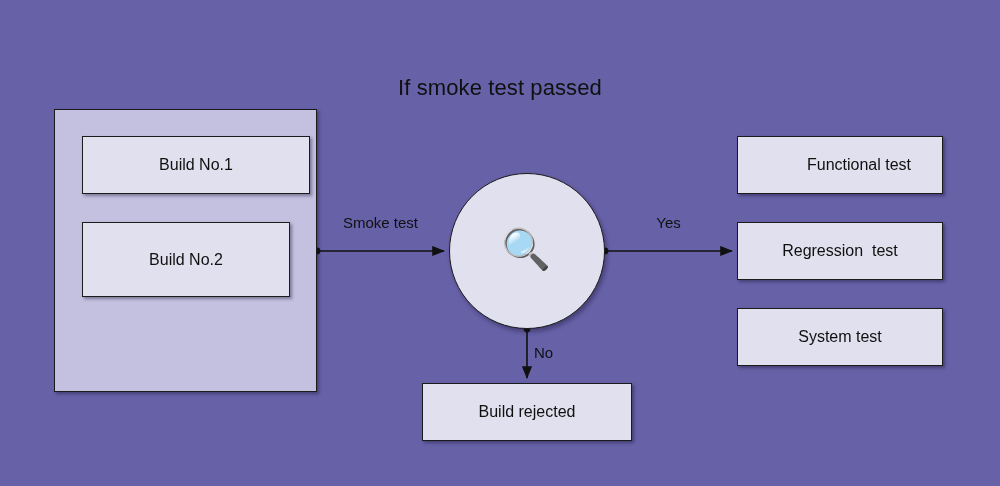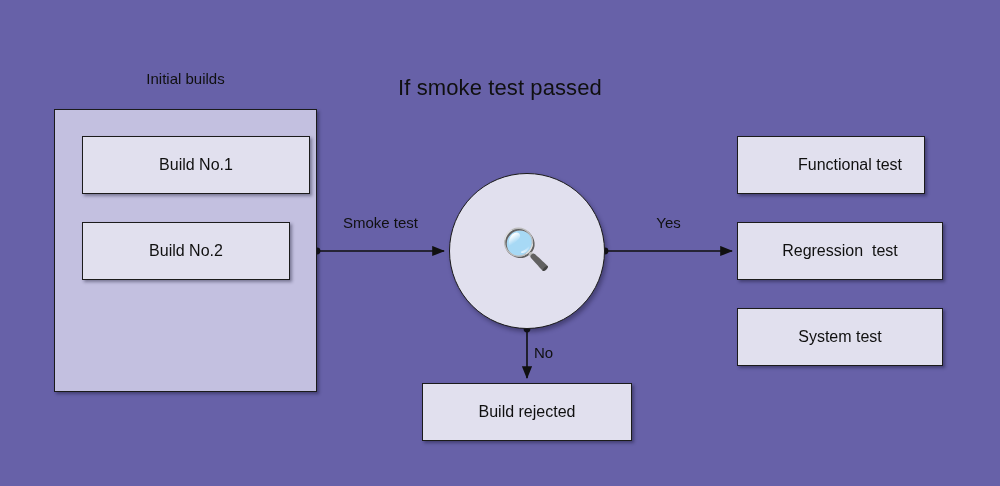--- a/index.html
+++ b/index.html
@@ -126,34 +126,33 @@
     </g>
 
     <g>
       <circle cx="527" cy="329" r="3.4" fill="#101010"></circle>
       <line x1="527" y1="329" x2="527" y2="378" stroke="#101010" stroke-width="1.6" marker-end="url(#arrowhead)"></line>
     </g>
   </svg>
 
   <div class="title">If smoke test passed</div>
 
-  <div class="grp-label" style="left:54px; top:69px; width:263px;">Initial builds</div>
 
   <div class="container-box" style="left:54px; top:109px; width:263px; height:283px;"></div>
 
   <div class="box" style="left:82px; top:136px; width:228px; height:58px;">Build No.1</div>
-  <div class="box" style="left:82px; top:222px; width:208px; height:58px;">Build No.2</div>
+  <div class="box" style="left:82px; top:222px; width:208px; height:75px;">Build No.2</div>
 
   <div class="circle" style="left:449px; top:173px; width:156px; height:156px;">
     <span class="glass">🔍</span>
   </div>
 
   <div class="edge-label" style="left:317px; top:213px; width:127px;">Smoke test</div>
   <div class="edge-label" style="left:605px; top:213px; width:127px;">Yes</div>
   <div class="edge-label" style="left:534px; top:343px; width:40px; text-align:left;">No</div>
 
-  <div class="box" style="left:737px; top:136px; width:188px; height:58px;padding-left:38px;">Functional test</div>
+  <div class="box" style="left:737px; top:136px; width:206px; height:58px;padding-left:38px;">Functional test</div>
   <div class="box" style="left:737px; top:308px; width:206px; height:58px;">System test</div>
   <div class="box" style="left:737px; top:222px; width:206px; height:58px;">Regression  test</div>
 
   <div class="box" style="left:422px; top:383px; width:210px; height:58px;">Build rejected</div>
 
 </div>
 
 </body></html>

